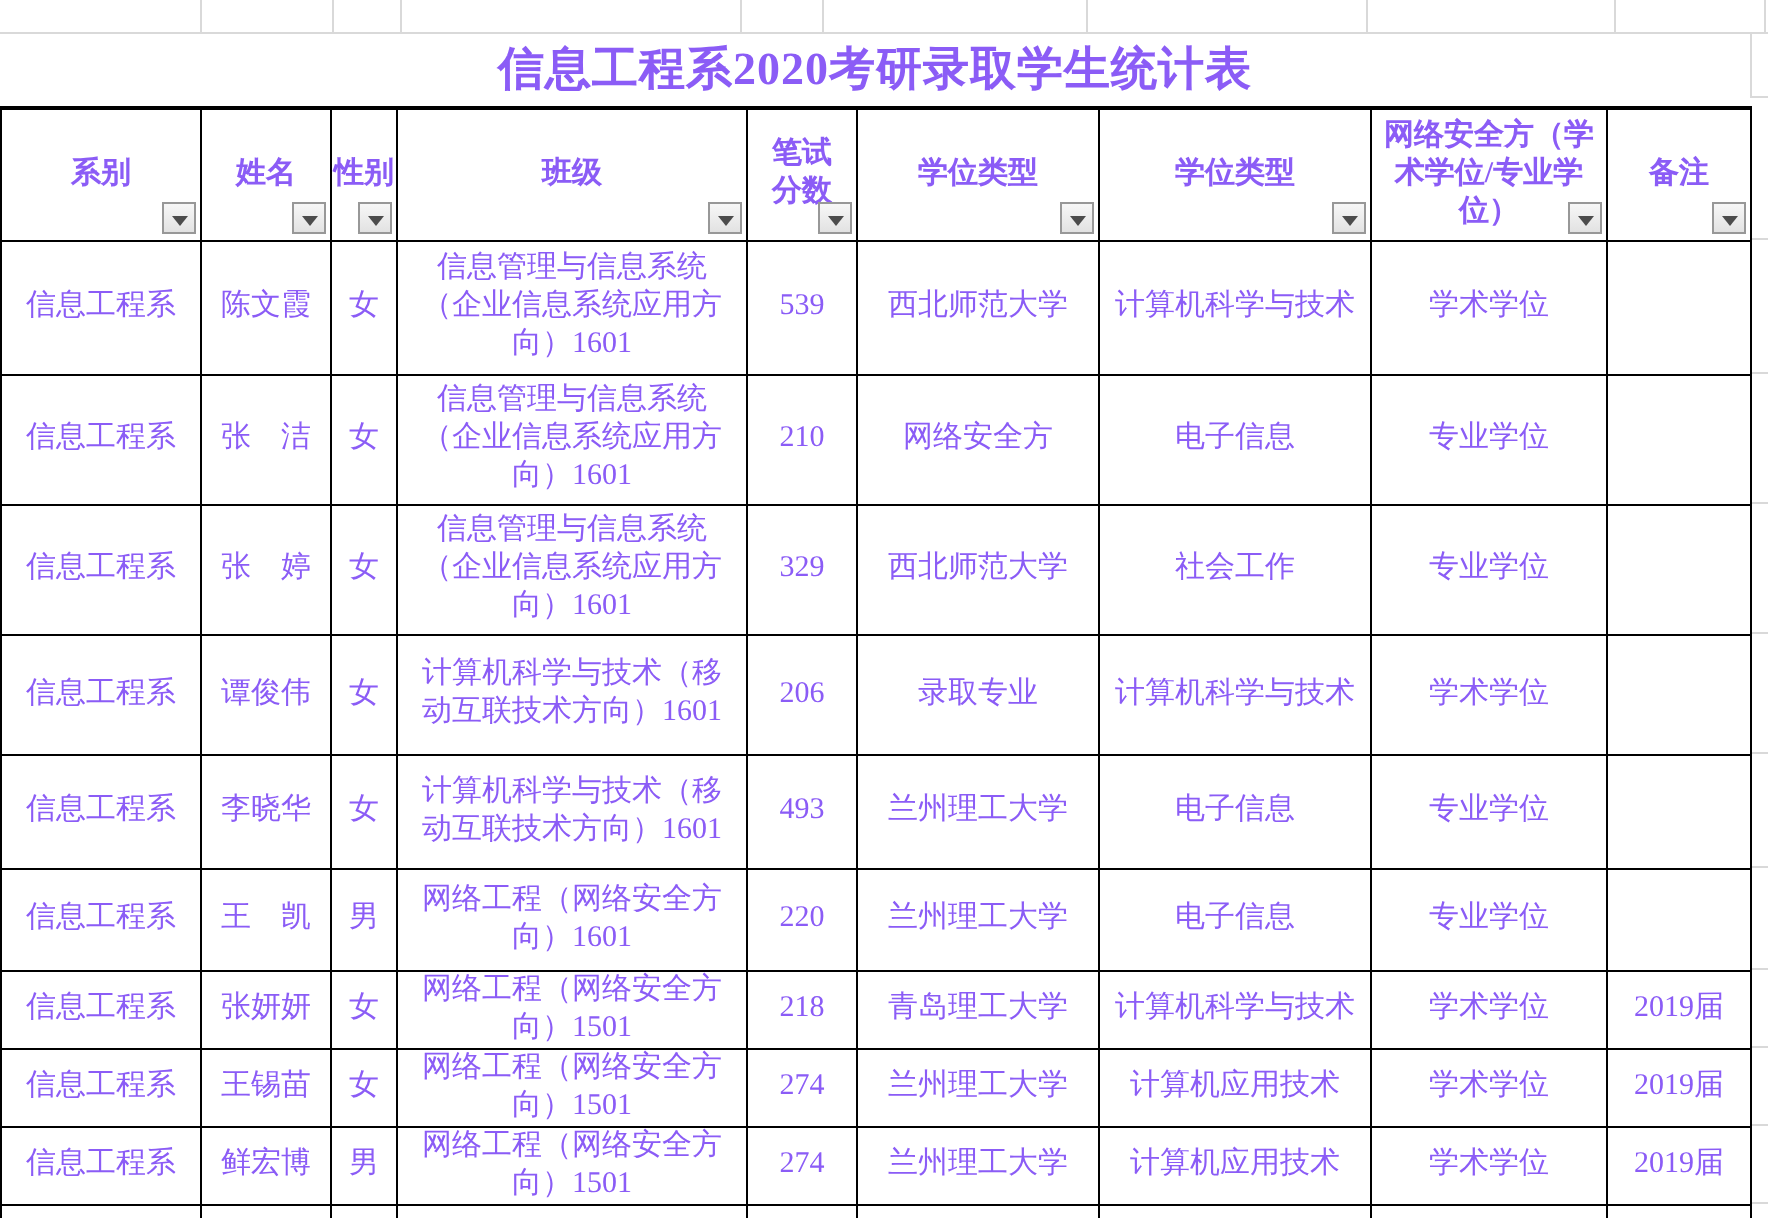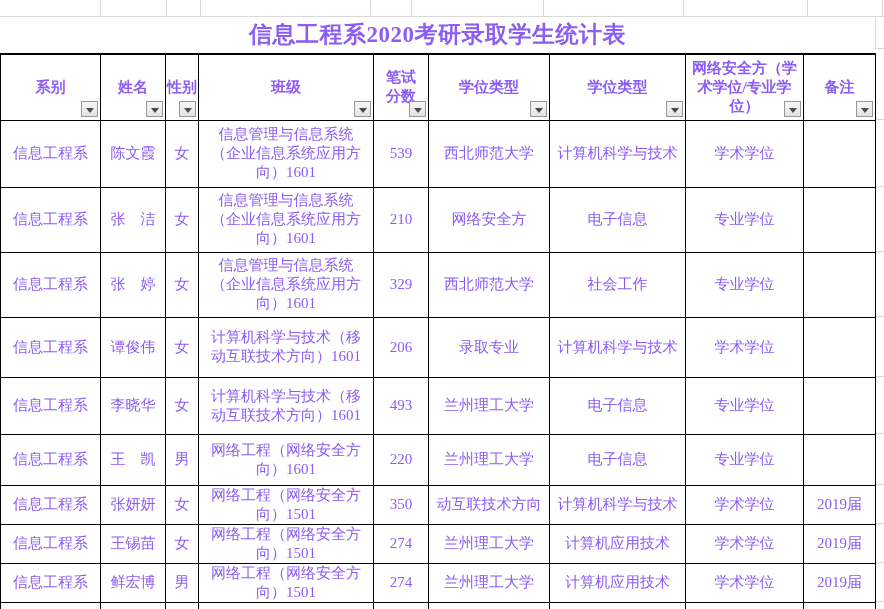--- a/index.html
+++ b/index.html
@@ -178,22 +178,22 @@
         <td>电子信息</td>
         <td>专业学位</td>
         <td></td>
       </tr>
       <tr style="height:39px">
         <td>信息工程系</td>
         <td>张妍妍</td>
         <td>女</td>
         <td class="class-cell center">网络工程（网络安全方
 向）1501</td>
-        <td>350</td>
-        <td>动互联技术方向</td>
+        <td>218</td>
+        <td>青岛理工大学</td>
         <td>计算机科学与技术</td>
         <td>学术学位</td>
         <td>2019届</td>
       </tr>
       <tr style="height:39px">
         <td>信息工程系</td>
         <td>王锡苗</td>
         <td>女</td>
         <td class="class-cell center">网络工程（网络安全方
 向）1501</td>

